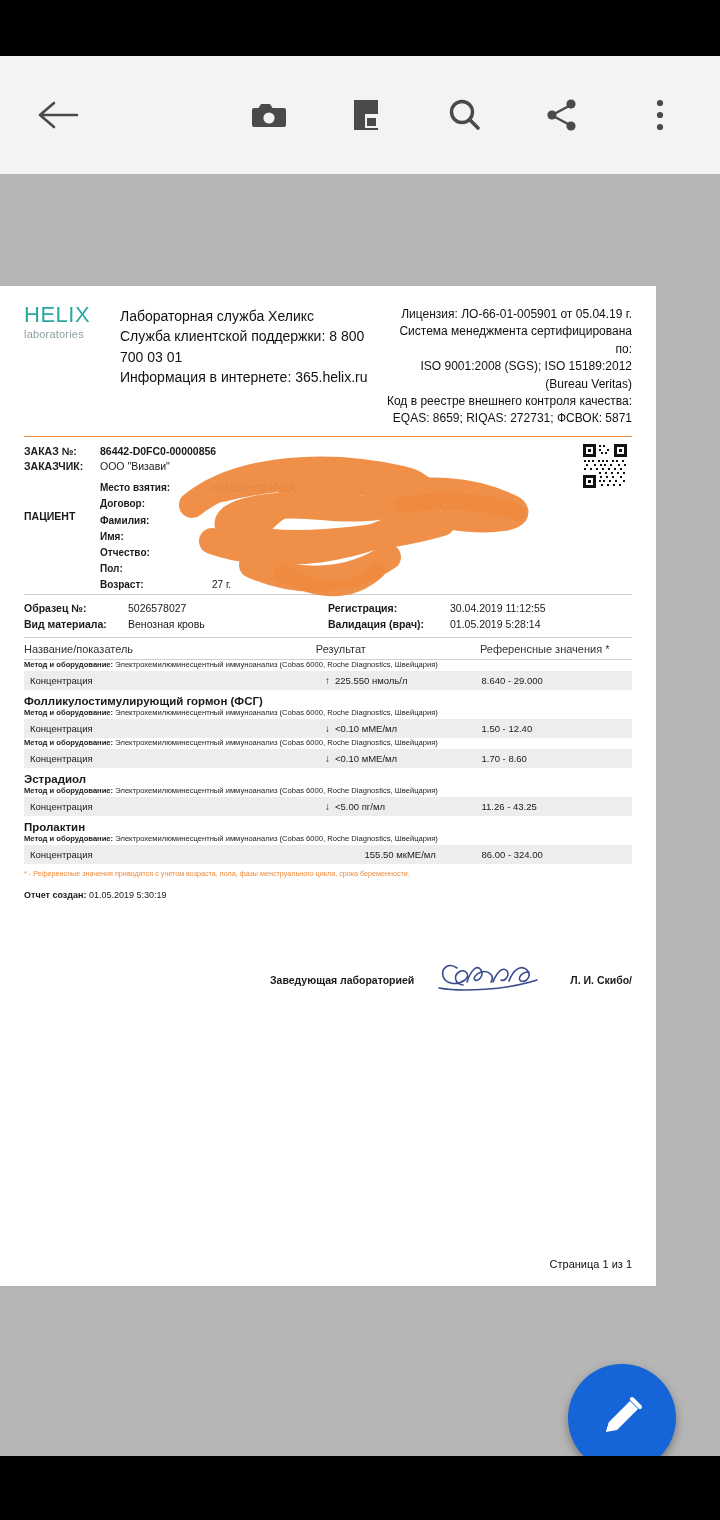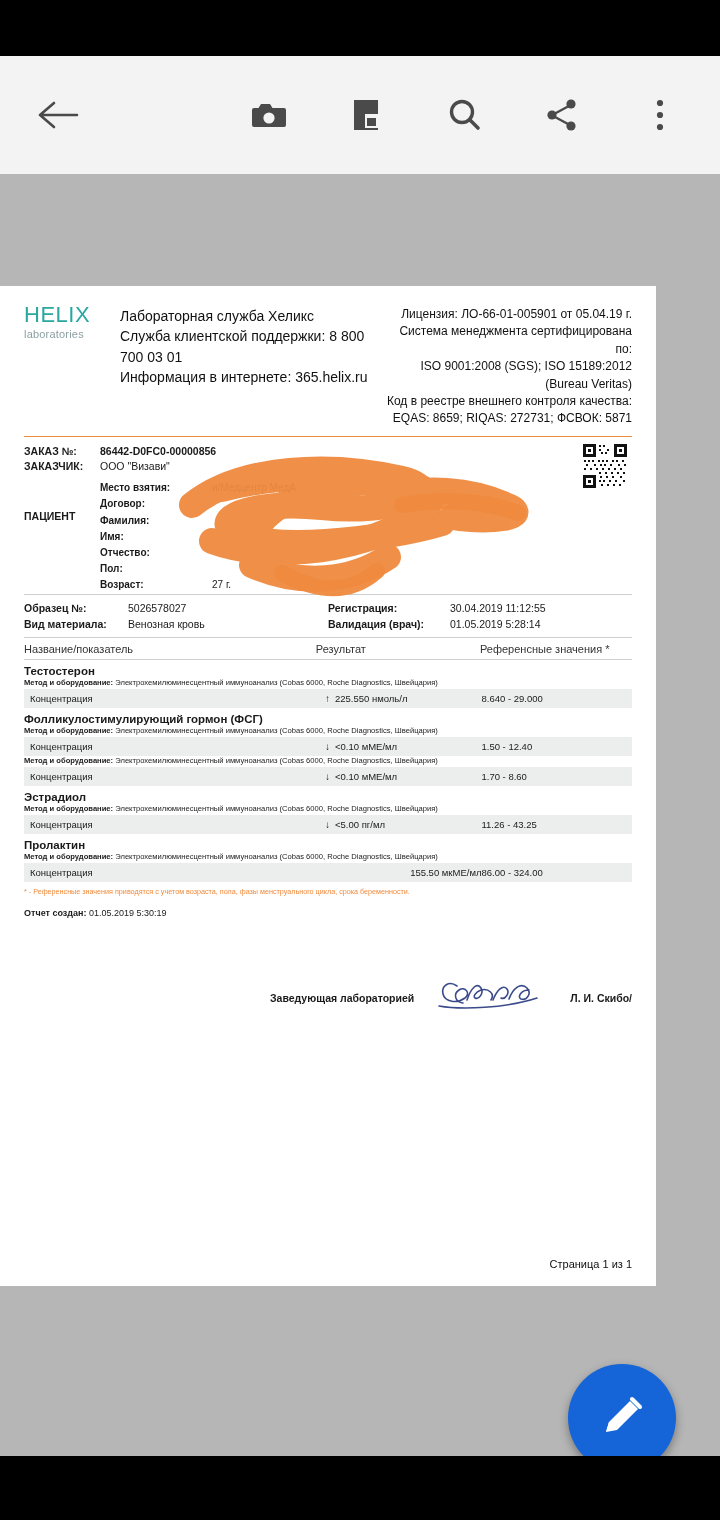--- a/index.html
+++ b/index.html
@@ -466,21 +466,20 @@
       <div class="rule-thin"></div>
 
       <div class="tbl">
         <div class="thead">
           <div class="th-name">Название/показатель</div>
           <div class="th-res">Результат</div>
           <div class="th-ref">Референсные значения *</div>
         </div>
 
         <div>
-          <div class="an-title">Тестостерон</div>
           <div class="an-method">
             <b>Метод и оборудование:</b>
             <span>Электрохемилюминесцентный иммуноанализ (Cobas 6000, Roche Diagnostics, Швейцария)</span>
           </div>
           <div class="an-row">
             <div class="c-name">Концентрация</div>
             <div class="c-res">
               <span class="arrow">↑</span>
               <span>225.550 нмоль/л</span>
             </div>
@@ -536,21 +535,21 @@
         </div>
 
         <div>
           <div class="an-title">Пролактин</div>
           <div class="an-method">
             <b>Метод и оборудование:</b>
             <span>Электрохемилюминесцентный иммуноанализ (Cobas 6000, Roche Diagnostics, Швейцария)</span>
           </div>
           <div class="an-row">
             <div class="c-name">Концентрация</div>
-            <div class="c-res" style="justify-content:flex-end; padding-left:0">
+            <div class="c-res" style="justify-content:center; padding-left:0">
               <span>155.50 мкМЕ/мл</span>
             </div>
             <div class="c-ref">86.00 - 324.00</div>
           </div>
         </div>
       </div>
 
       <div class="footnote">* - Референсные значения приводятся с учетом возраста, пола, фазы менструального цикла, срока беременности.</div>
 
       <div class="created">

